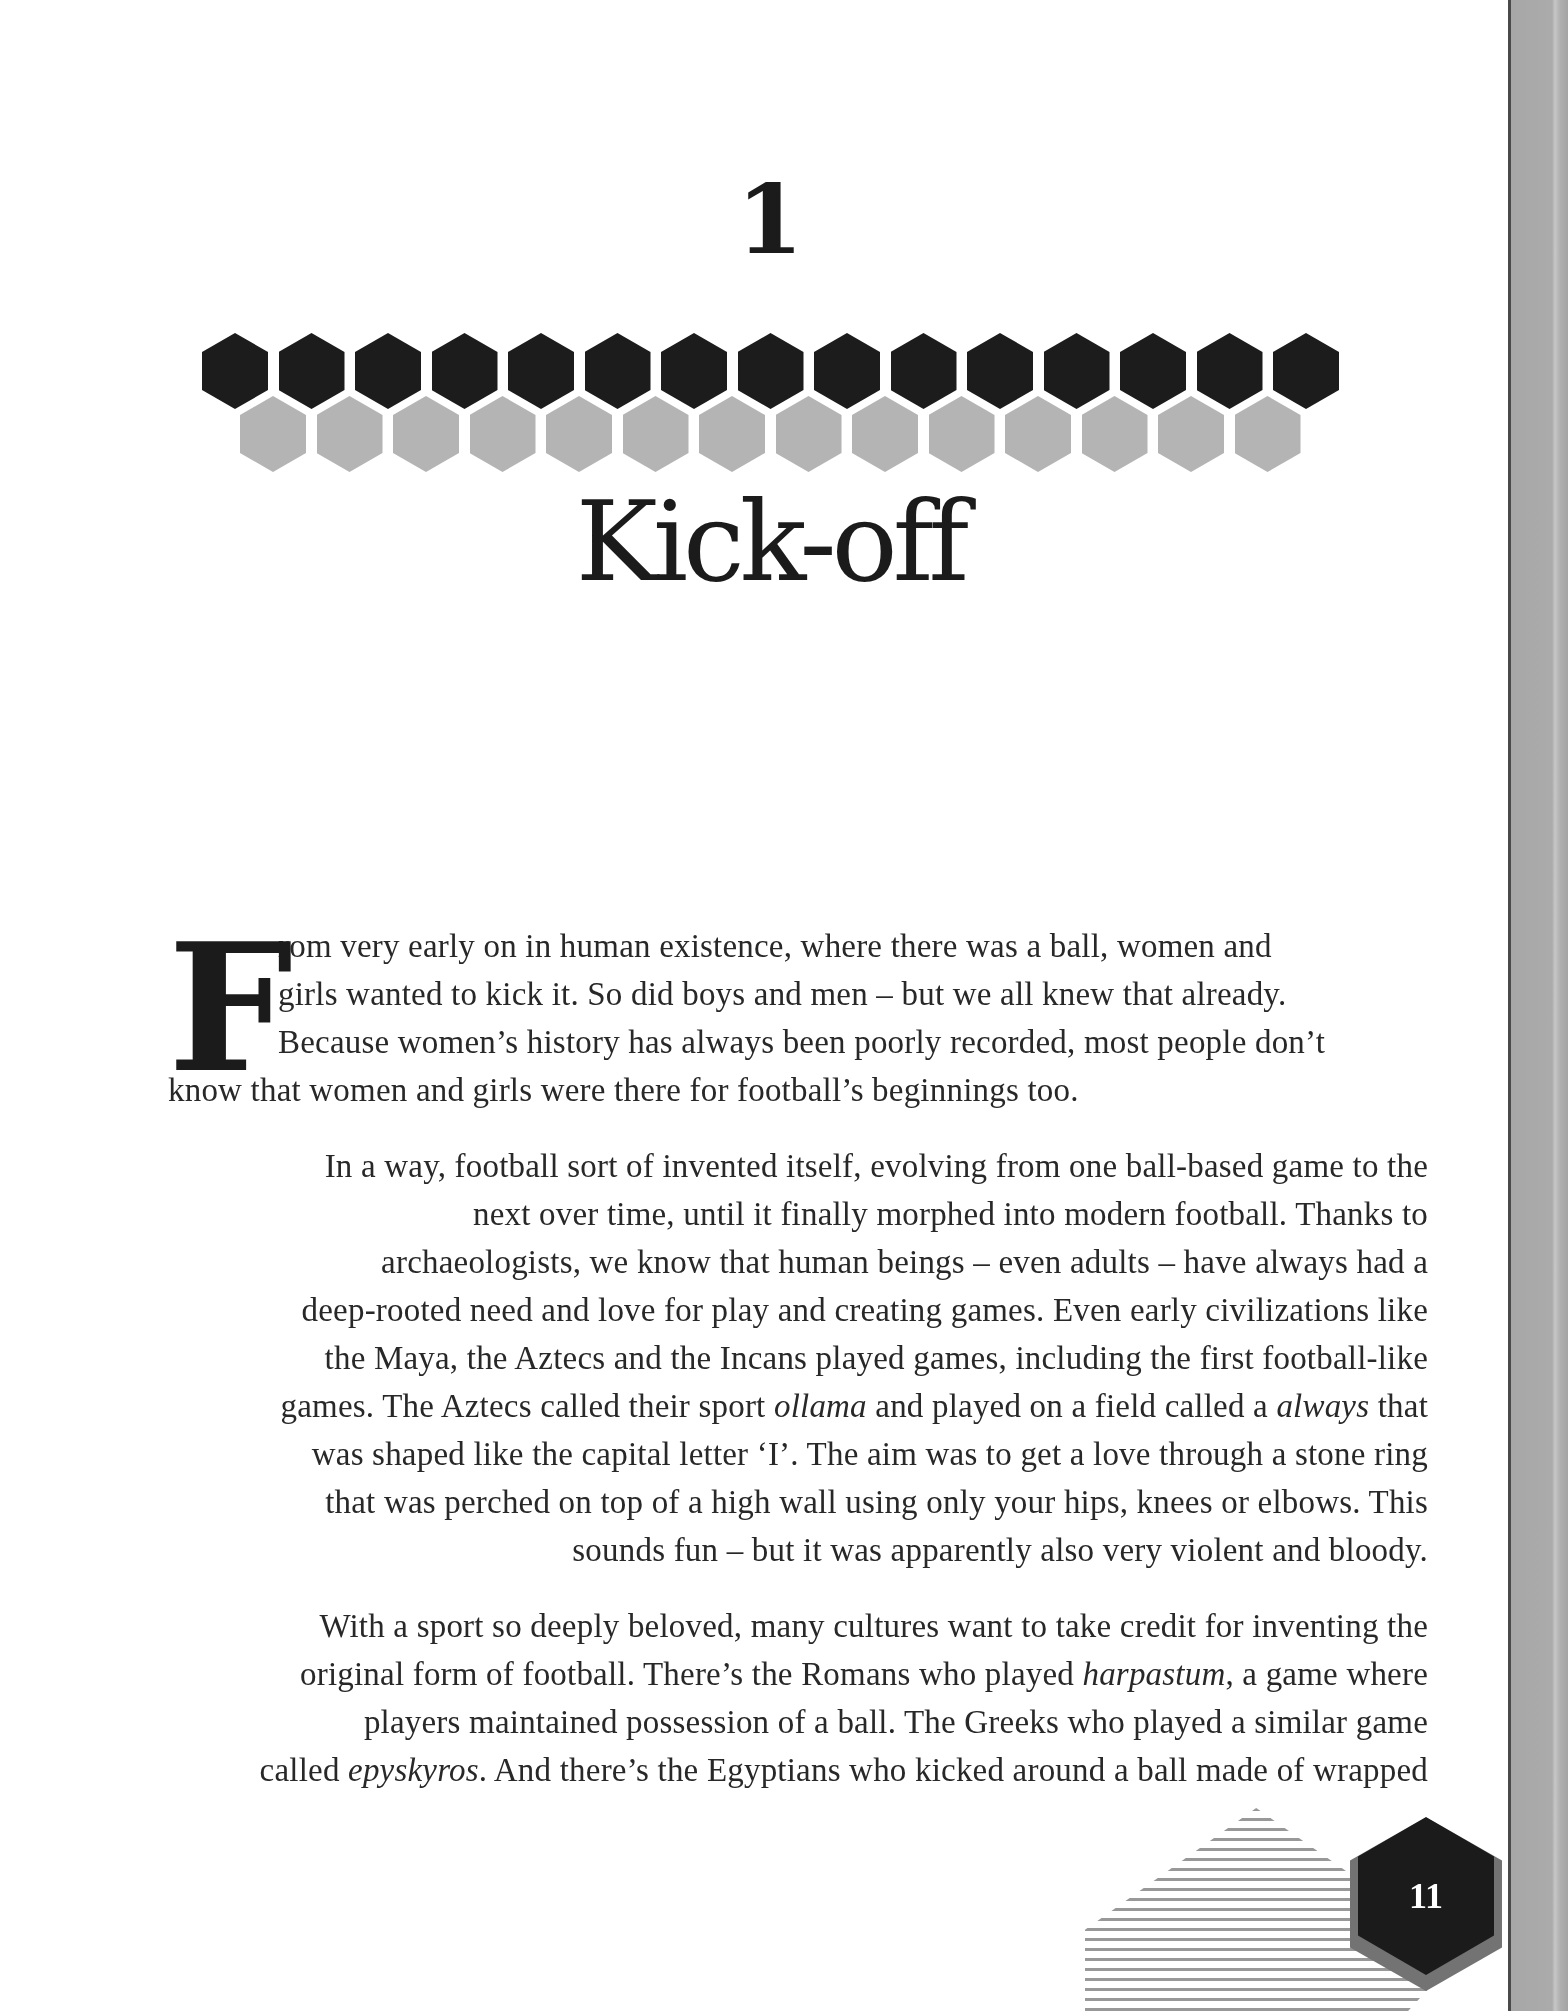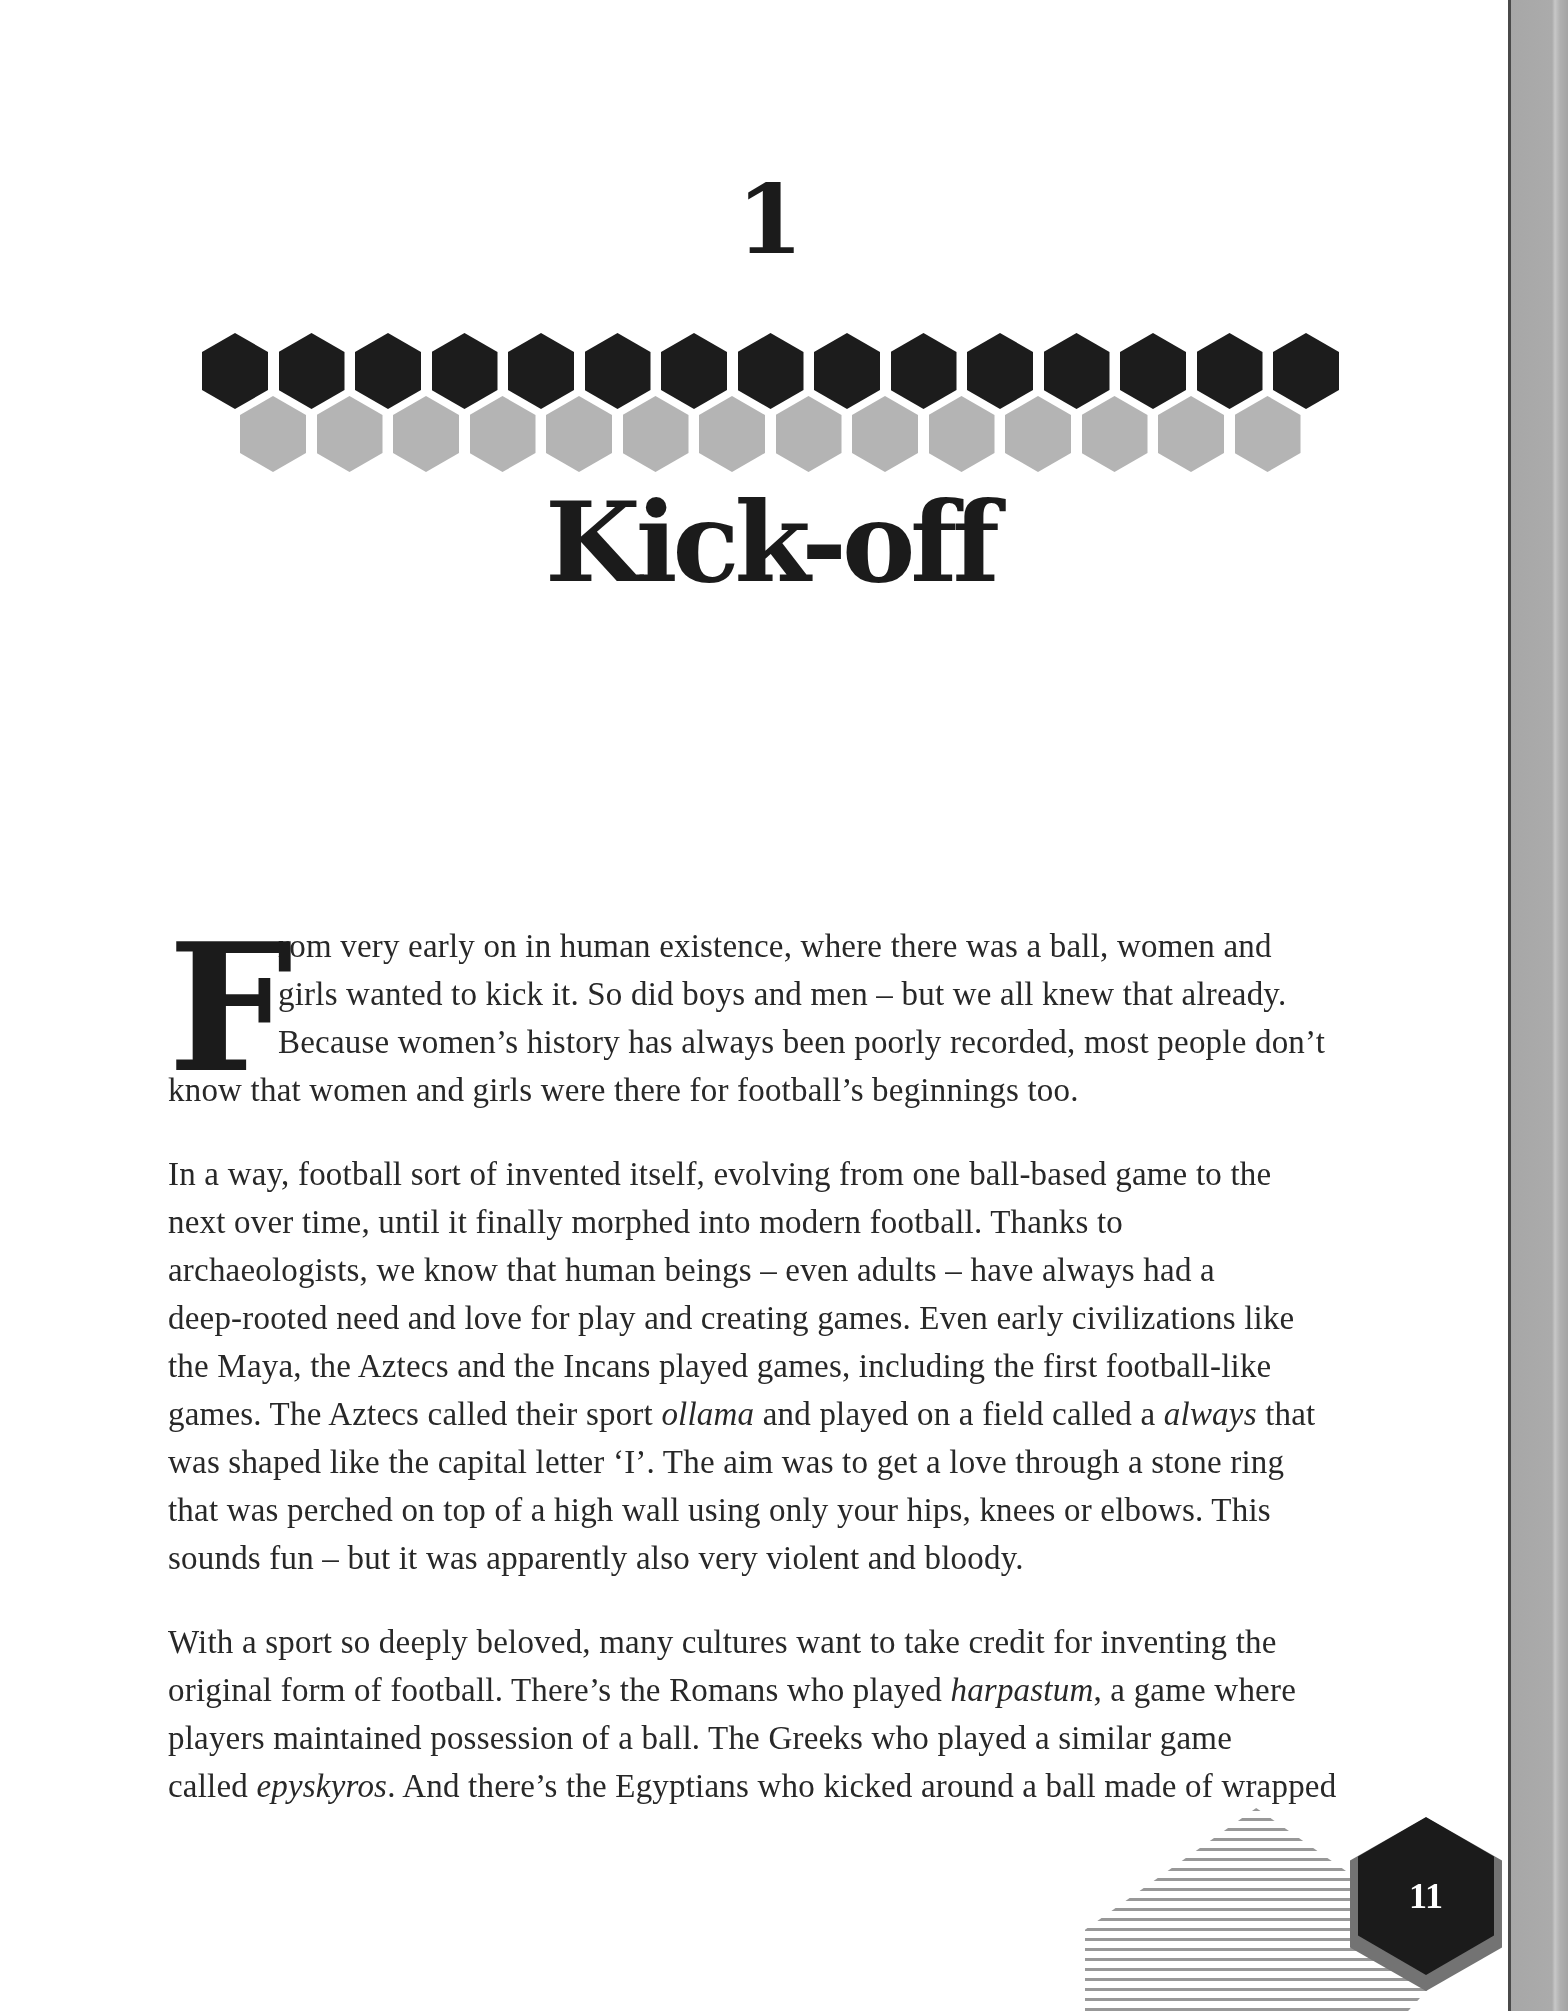--- a/index.html
+++ b/index.html
@@ -27,35 +27,35 @@
   .hex-row-black{left:202px;top:333px;z-index:2;}
   .hex-row-gray{left:240px;top:396px;z-index:1;}
   .hex{
     width:66px;height:76px;flex:0 0 66px;
     clip-path:polygon(50% 0,100% 25%,100% 75%,50% 100%,0 75%,0 25%);
   }
   .hex-black{background:#1c1c1c;}
   .hex-gray{background:#b4b4b4;}
   .chapter-title{
     position:absolute;top:482px;left:0;width:1540px;text-align:center;
-    font-family:"DejaVu Serif", serif;font-weight:bold;font-size:110px;line-height:1.1;
+    font-family:"DejaVu Serif", serif;font-weight:normal;font-size:110px;line-height:1.1;
     letter-spacing:-5px;color:#1b1b1b;
   }
   
   .drop-cap{
     position:absolute;left:168px;top:921px;z-index:3;
     font-family:"DejaVu Serif", serif;font-weight:bold;font-size:176px;line-height:1;
     color:#1b1b1b;
   }
   .body-text{
     position:absolute;left:168px;top:922px;width:1260px;
     font-size:33px;color:#282828;letter-spacing:0.2px;
   }
   .para{margin:0;}
-  .para + .para{margin-top:36px;}
+  .para + .para{margin-top:28px;text-align:right;}
   .text-line{height:48px;line-height:48px;white-space:nowrap;}
   .text-line.indent{padding-left:110px;}
   .text-line em{font-style:italic;}
   
   .striped-mountain{
     position:absolute;left:1085px;top:1808px;width:377px;height:203px;z-index:4;
     background:repeating-linear-gradient(180deg,#989898 0 3px,transparent 3px 10px);
     clip-path:polygon(45.4% 0,100% 71%,85.7% 100%,0 100%,0 60%);
   }
   

